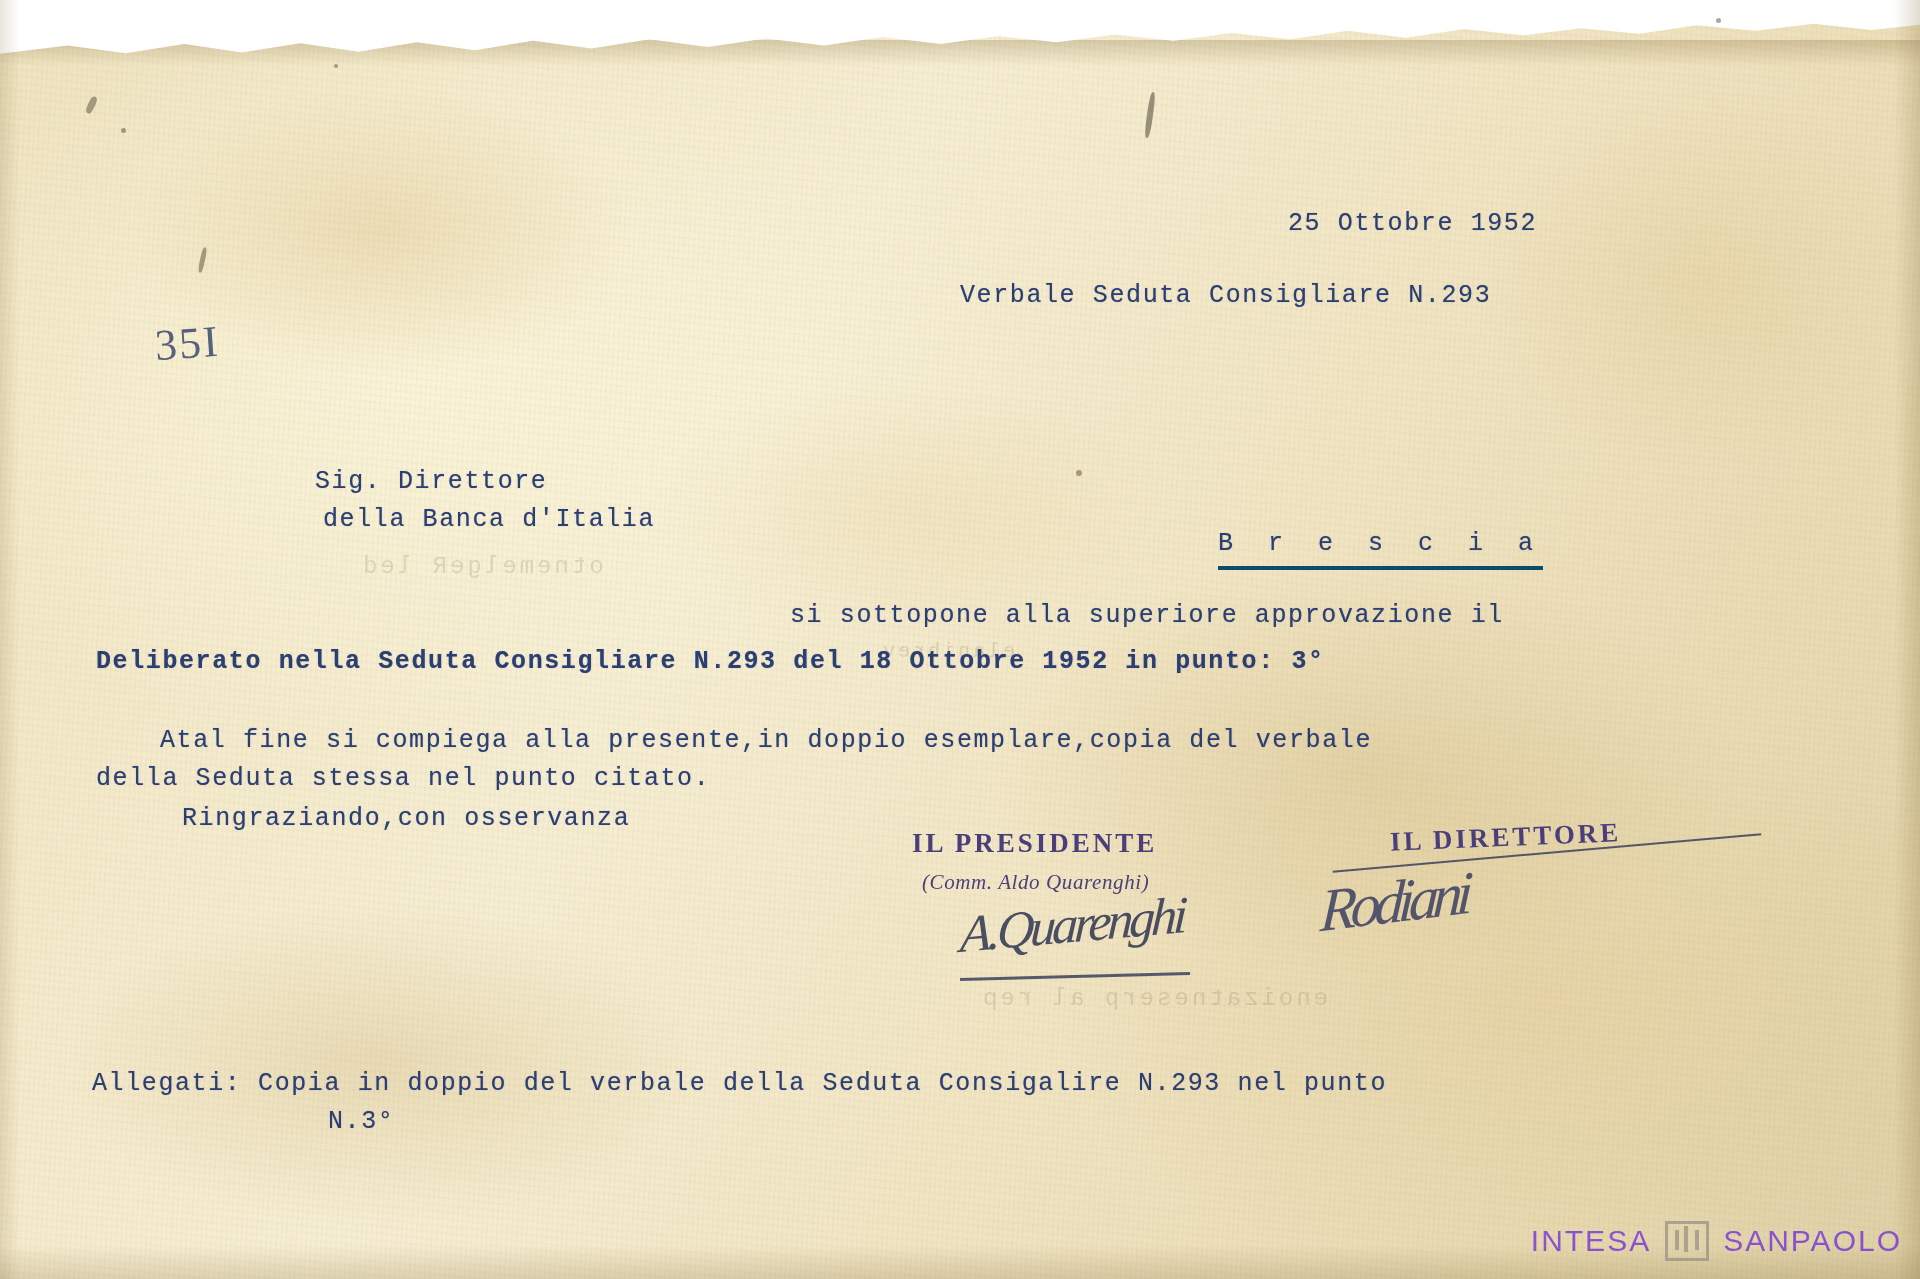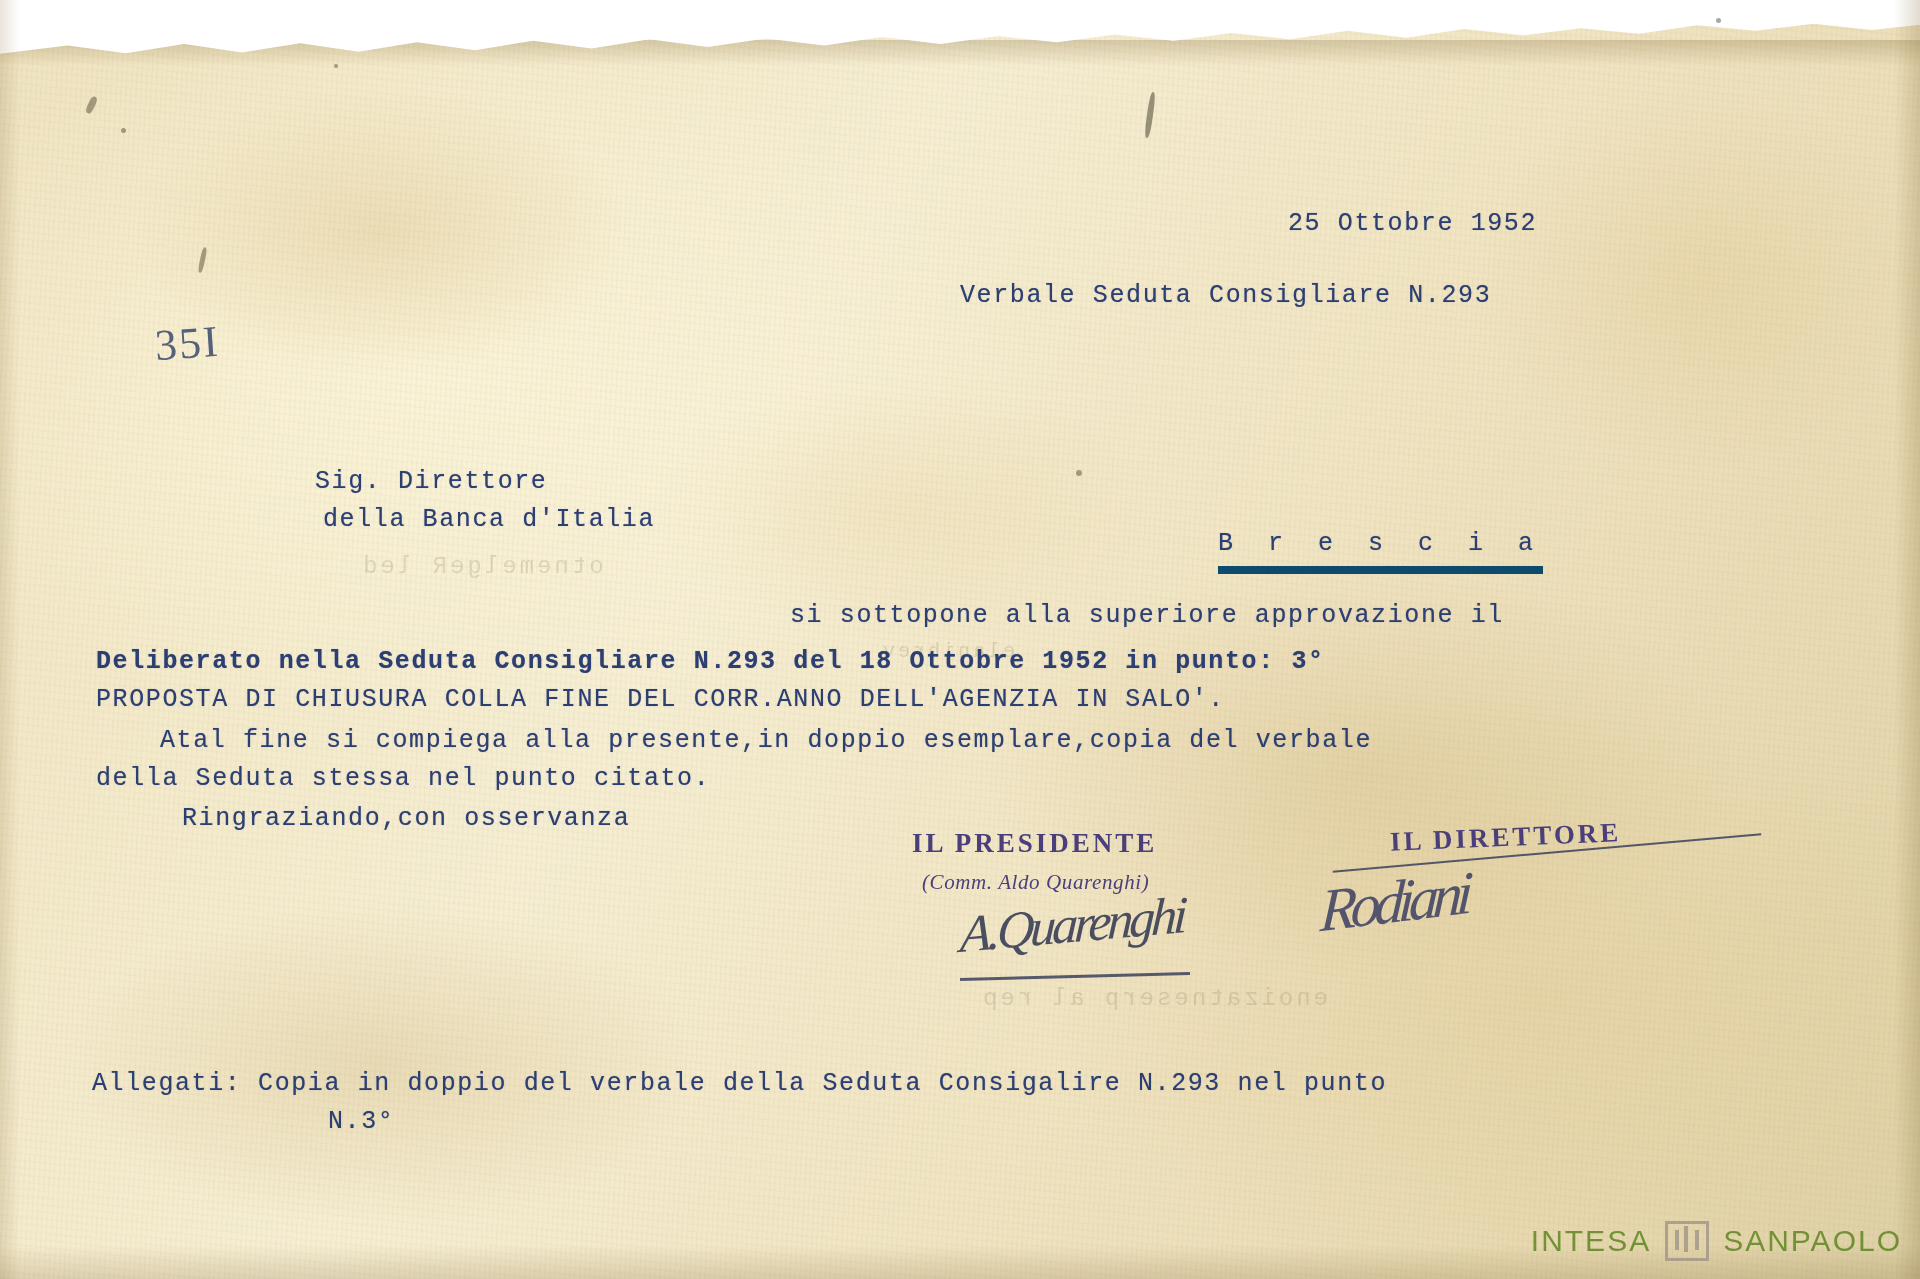--- a/index.html
+++ b/index.html
@@ -99,21 +99,21 @@
 
   #date-line       { left: 1288px; top: 205px; }
   #minutes-ref     { left: 960px;  top: 277px; }
 
   #addressee-1     { left: 315px;  top: 463px; }
   #addressee-2     { left: 323px;  top: 501px; }
 
   #city {
     left: 1218px; top: 525px;
     letter-spacing: 10px;
-    border-bottom: 8px solid #0c4a6e;
+    border-bottom: 4px solid #0c4a6e;
     padding-bottom: 3px;
   }
 
   #body-l1 { left: 790px; top: 597px; }
   #body-l2 { left: 96px;  top: 643px; font-weight: bold; }
   #body-l3 { left: 96px;  top: 681px; }
   #body-l4 { left: 160px; top: 722px; }
   #body-l5 { left: 96px;  top: 760px; }
   #body-l6 { left: 182px; top: 800px; text-align: right; }
 
@@ -199,21 +199,21 @@
   #ghost-3 { left: 880px; top: 640px; font-size: 20px; }
 
   
   #watermark {
     position: absolute;
     right: 18px;
     bottom: 18px;
     display: flex;
     align-items: center;
     gap: 14px;
-    color: #4d7c0f;
+    color: #6d28d9;
     font-family: "Liberation Sans", sans-serif;
     font-size: 30px;
     letter-spacing: 2px;
     opacity: 0.75;
   }
   #watermark .wm-mark {
     width: 38px; height: 34px;
     border: 3px solid #9a9286;
     position: relative;
     display: inline-block;
@@ -260,21 +260,20 @@
   <div class="tw" id="date-line">25 Ottobre 1952</div>
   <div class="tw" id="minutes-ref">Verbale Seduta Consigliare N.293</div>
   <div id="page-number">35I</div>
 
   <div class="tw" id="addressee-1">Sig. Direttore</div>
   <div class="tw" id="addressee-2">della Banca d'Italia</div>
   <div class="tw" id="city">B r e s c i a</div>
 
   <div class="tw" id="body-l1">si sottopone alla superiore approvazione il</div>
   <div class="tw" id="body-l2">Deliberato nella Seduta Consigliare N.293 del 18 Ottobre 1952 in punto: 3°</div>
-  <div class="tw" id="body-l3">PROPOSTA DI CHIUSURA COLLA FINE DEL CORR.ANNO DELL'AGENZIA IN SALO'.</div>
   <div class="tw" id="body-l4">Atal fine si compiega alla presente,in doppio esemplare,copia del verbale</div>
   <div class="tw" id="body-l5">della Seduta stessa nel punto citato.</div>
   <div class="tw" id="body-l6">Ringraziando,con osservanza</div>
 
   <div class="sig-label" id="president-label">IL PRESIDENTE</div>
   <div id="president-name">(Comm. Aldo Quarenghi)</div>
   <div class="signature" id="president-signature">A.Quarenghi</div>
   <div class="sig-rule" id="president-rule"></div>
 
   <div class="sig-label" id="director-label">IL DIRETTORE</div>

